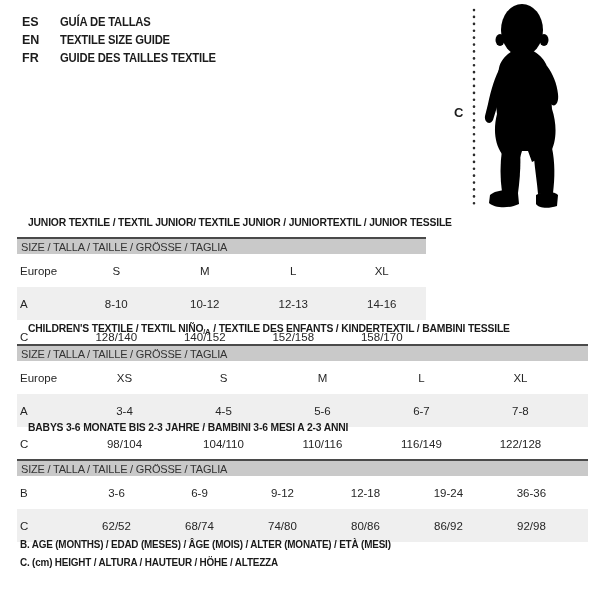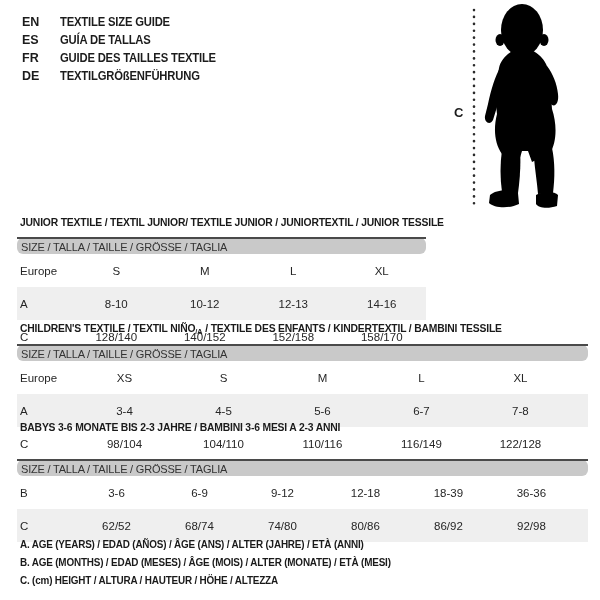--- a/index.html
+++ b/index.html
@@ -11,57 +11,53 @@
   .cond{display:inline-block;transform:scaleX(0.9);transform-origin:0 50%;letter-spacing:-0.2px;white-space:nowrap;}
   
   .langs{left:22px;top:13px;}
   .lang-row{display:flex;line-height:18px;font-size:12.5px;font-weight:bold;color:#1c1c1c;}
   .lang-code{width:38px;flex:0 0 38px;}
   
   .cline{left:471px;top:6px;}
   .clabel{left:454px;top:105px;font-size:13px;font-weight:bold;color:#1c1c1c;}
   .sil{left:484px;top:2px;}
   
-  .sec-title{font-size:11.5px;font-weight:bold;color:#1a1a1a;line-height:15.5px;white-space:nowrap;}
+  .sec-title{font-size:11.5px;font-weight:bold;color:#1a1a1a;line-height:15.5px;white-space:nowrap;margin-left:8px;}
   .t-junior{left:20px;top:215px;}
   .t-children{left:20px;top:321px;}
   .t-babies{left:20px;top:420px;}
   .subA{font-size:8px;vertical-align:-2px;letter-spacing:0;}
   
   table.sizetable{position:absolute;border-collapse:collapse;table-layout:fixed;border-top:2px solid #4a4a4a;}
   .sizetable td{height:33px;font-size:11.5px;color:#262626;text-align:center;padding:0;white-space:nowrap;overflow:hidden;}
-  .sizetable tr.hdr td{background:#c9c9c9;height:15px;font-size:11px;color:#333;text-align:left;padding-left:4px;font-weight:normal;letter-spacing:-0.2px;border-radius:6px;}
+  .sizetable tr.hdr td{background:#c9c9c9;height:15px;font-size:11px;color:#333;text-align:left;padding-left:4px;font-weight:normal;letter-spacing:-0.2px;}
   .sizetable td.lbl{text-align:left;padding-left:3px;}
   .sizetable tr.stripe td{background:#efefef;}
   .tbl-junior{left:17px;top:237px;width:409px;}
   .tbl-children{left:17px;top:344px;width:571px;}
   .tbl-babies{left:17px;top:459px;width:571px;}
   
   .foots{left:20px;top:535px;}
   .foot-line{font-size:11px;font-weight:bold;color:#1a1a1a;line-height:18px;white-space:nowrap;}
 </style>
 </head>
 <body>
 
 <div class="abs langs">
   <div class="lang-row">
+    <span class="lang-code">ES</span>
+    <span class="cond">GUÍA DE TALLAS</span>
+  </div>
+  <div class="lang-row">
     <span class="lang-code">EN</span>
     <span class="cond">TEXTILE SIZE GUIDE</span>
   </div>
   <div class="lang-row">
-    <span class="lang-code">ES</span>
-    <span class="cond">GUÍA DE TALLAS</span>
-  </div>
-  <div class="lang-row">
     <span class="lang-code">FR</span>
     <span class="cond">GUIDE DES TAILLES TEXTILE</span>
-  </div>
-  <div class="lang-row">
-    <span class="lang-code">DE</span>
-    <span class="cond">TEXTILGRÖßENFÜHRUNG</span>
   </div>
 </div>
 
 <span class="abs clabel">C</span>
 <svg class="abs cline" width="6" height="204" aria-hidden="true">
   <line x1="3" y1="4" x2="3" y2="201" stroke="#2b2b2b" stroke-width="2.6" stroke-dasharray="0.1 6.8" stroke-linecap="round"></line>
 </svg>
 <svg class="abs sil" width="92" height="210" viewBox="0 0 90 210" aria-hidden="true">
   <g fill="#000000">
     <ellipse cx="37" cy="28" rx="21" ry="26"></ellipse>
@@ -180,34 +176,33 @@
   <tbody>
       <tr class="hdr">
     <td colspan="8">SIZE / TALLA / TAILLE / GRÖSSE / TAGLIA</td>
   </tr>
   <tr>
     <td class="lbl">B</td>
     <td>3-6</td>
     <td>6-9</td>
     <td>9-12</td>
     <td>12-18</td>
-    <td>18-39</td>
+    <td>19-24</td>
     <td>36-36</td>
     <td></td>
   </tr>
   <tr class="stripe">
     <td class="lbl">C</td>
     <td>62/52</td>
     <td>68/74</td>
     <td>74/80</td>
     <td>80/86</td>
     <td>86/92</td>
     <td>92/98</td>
     <td></td>
   </tr>
 </tbody>
   </table>
 
 <div class="abs foots">
-  <div class="foot-line"><span class="cond">A. AGE (YEARS) / EDAD (AÑOS) / ÂGE (ANS) / ALTER (JAHRE) / ETÀ (ANNI)</span></div>
   <div class="foot-line"><span class="cond">B. AGE (MONTHS) / EDAD (MESES) / ÂGE (MOIS) / ALTER (MONATE) / ETÀ (MESI)</span></div>
   <div class="foot-line"><span class="cond">C. (cm) HEIGHT / ALTURA / HAUTEUR / HÖHE / ALTEZZA</span></div>
 </div>
 
 </body></html>

